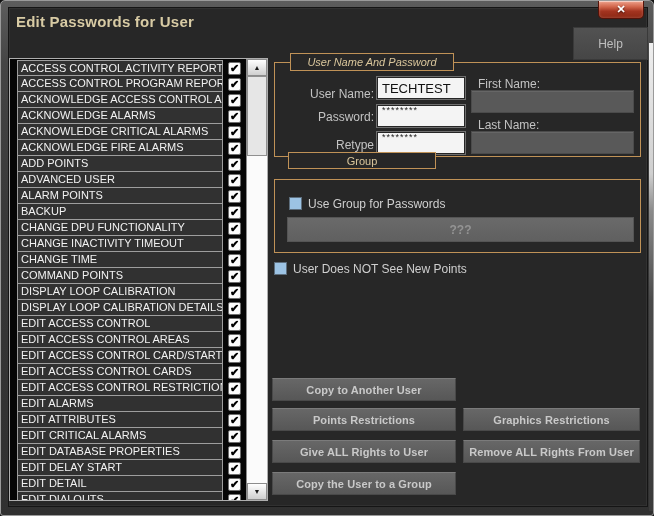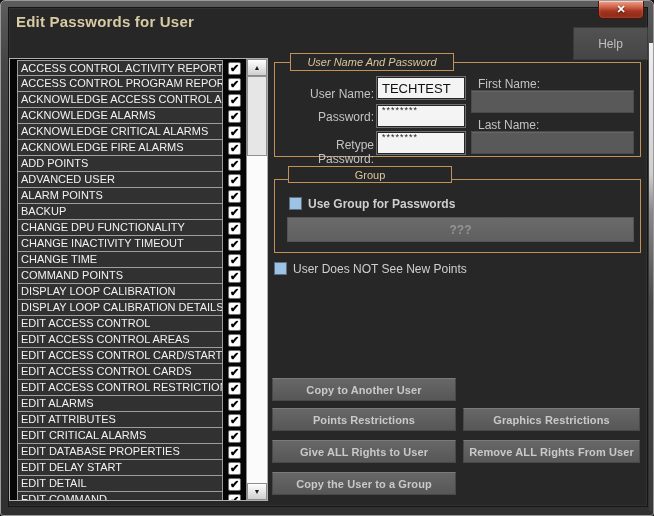--- a/index.html
+++ b/index.html
@@ -102,21 +102,21 @@
   .gcap {
     position: absolute; z-index: 2;
     border: 1px solid var(--accent,#c09257);
     background: #272727;
     color: var(--caption-color,#d9c69c); font-size: 11px;
     display: flex; align-items: center; justify-content: center;
   }
   .g1 { left: 273px; top: 61px; width: 367px; height: 95px; }
   .g1c { left: 289px; top: 52px; width: 164px; height: 18px; font-style: italic; }
   .g2 { left: 273px; top: 178px; width: 367px; height: 74px; }
-  .g2c { left: 287px; top: 165px; width: 164px; height: 17px; }
+  .g2c { left: 287px; top: 151px; width: 148px; height: 17px; }
 
   .flabel { position: absolute; color: #c3c3c3; font-size: 12px; }
   .flabel.r { text-align: right; }
 
   .tfield {
     position: absolute;
     background: #f4f4f4; color: #111;
     border: 1px solid #262626;
     box-shadow: 0 0 0 1px #6f6f6f;
     font-family: "Liberation Sans", sans-serif;
@@ -385,21 +385,21 @@
         </div>
         <div class="perm-row">
           <div class="txt">EDIT DETAIL</div>
           <div class="chk">
             <div class="cbox">
               <span>✔</span>
             </div>
           </div>
         </div>
         <div class="perm-row">
-          <div class="txt">EDIT COMMAND</div>
+          <div class="txt">EDIT DIALOUTS</div>
           <div class="chk">
             <div class="cbox">
               <span>✔</span>
             </div>
           </div>
         </div>
       </div>
     <div class="sb">
       <div class="sb-btn sb-up">
         <span>▲</span>
@@ -426,21 +426,21 @@
   <div class="flabel" style="left:477px; top:76px;">First Name:</div>
   <input class="gfield" style="left: 470px; top: 89px; width: 163px; height: 23px;" value="">
 
   <div class="flabel" style="left:477px; top:117px;">Last Name:</div>
   <input class="gfield" style="left: 470px; top: 130px; width: 163px; height: 23px;" value="">
 
   <div class="gbox g2"></div>
   <div class="gcap g2c">Group</div>
 
   <div class="bluebox" style="left:288px; top:196px;"></div>
-  <div class="cklabel" style="left:307px; top:196px;font-weight:bold;">Use Group for Passwords</div>
+  <div class="cklabel" style="left:307px; top:196px;">Use Group for Passwords</div>
 
   <div class="qbtn">???</div>
 
   <div class="bluebox" style="left:273px; top:261px;"></div>
   <div class="cklabel" style="left:292px; top:261px;">User Does NOT See New Points</div>
 
   <div class="abtn colL" style="top:377px;">Copy to Another User</div>
   <div class="abtn colL" style="top:407px;">Points Restrictions</div>
   <div class="abtn colR" style="top:407px;">Graphics Restrictions</div>
   <div class="abtn colL" style="top:439px;">Give ALL Rights to User</div>

